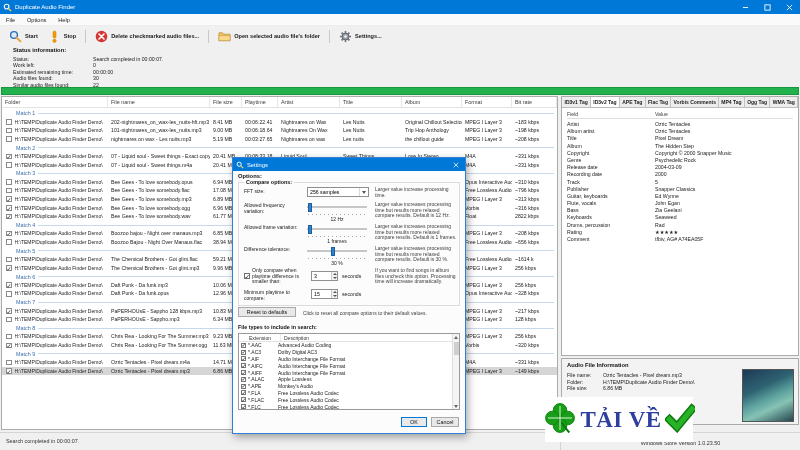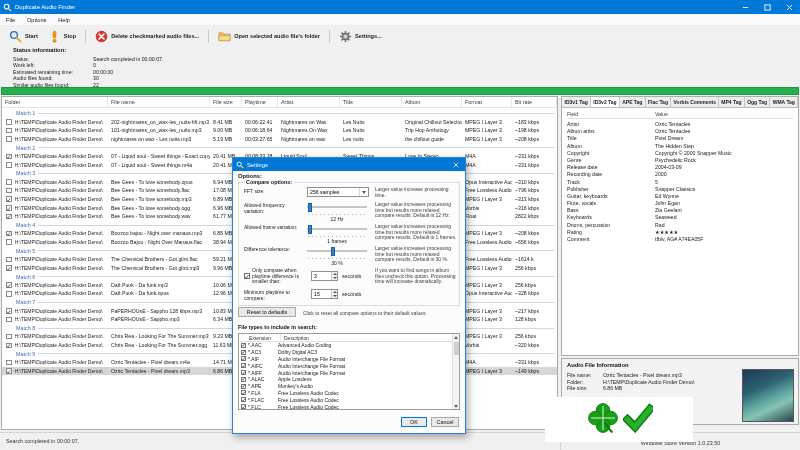--- a/index.html
+++ b/index.html
@@ -889,19 +889,20 @@
           <circle cx="11" cy="20" r="8"></circle>
       </g>
       <path d="M22 25 Q27 33 31 37" fill="none" stroke="#0c7a0c" stroke-width="2.5"></path>
       <g stroke="#d7f2d7" stroke-width="1.2">
           <line x1="20" y1="6" x2="20" y2="20"></line>
           <line x1="6" y1="20" x2="34" y2="20"></line>
           <line x1="20" y1="20" x2="20" y2="34"></line>
         </g>
     </svg>
   </span>
+  <span class="wm-text">TẢI VỀ</span>
   <span class="wm-check">
     <svg viewBox="0 0 40 40">
       <path d="M6 22 L16 32 L36 8" fill="none" stroke="#0d7a0d" stroke-width="11" stroke-linecap="square"></path>
       <path d="M6 22 L16 32 L36 8" fill="none" stroke="#27b327" stroke-width="7" stroke-linecap="square"></path>
     </svg>
   </span>
 </div>
 
 </body></html>

